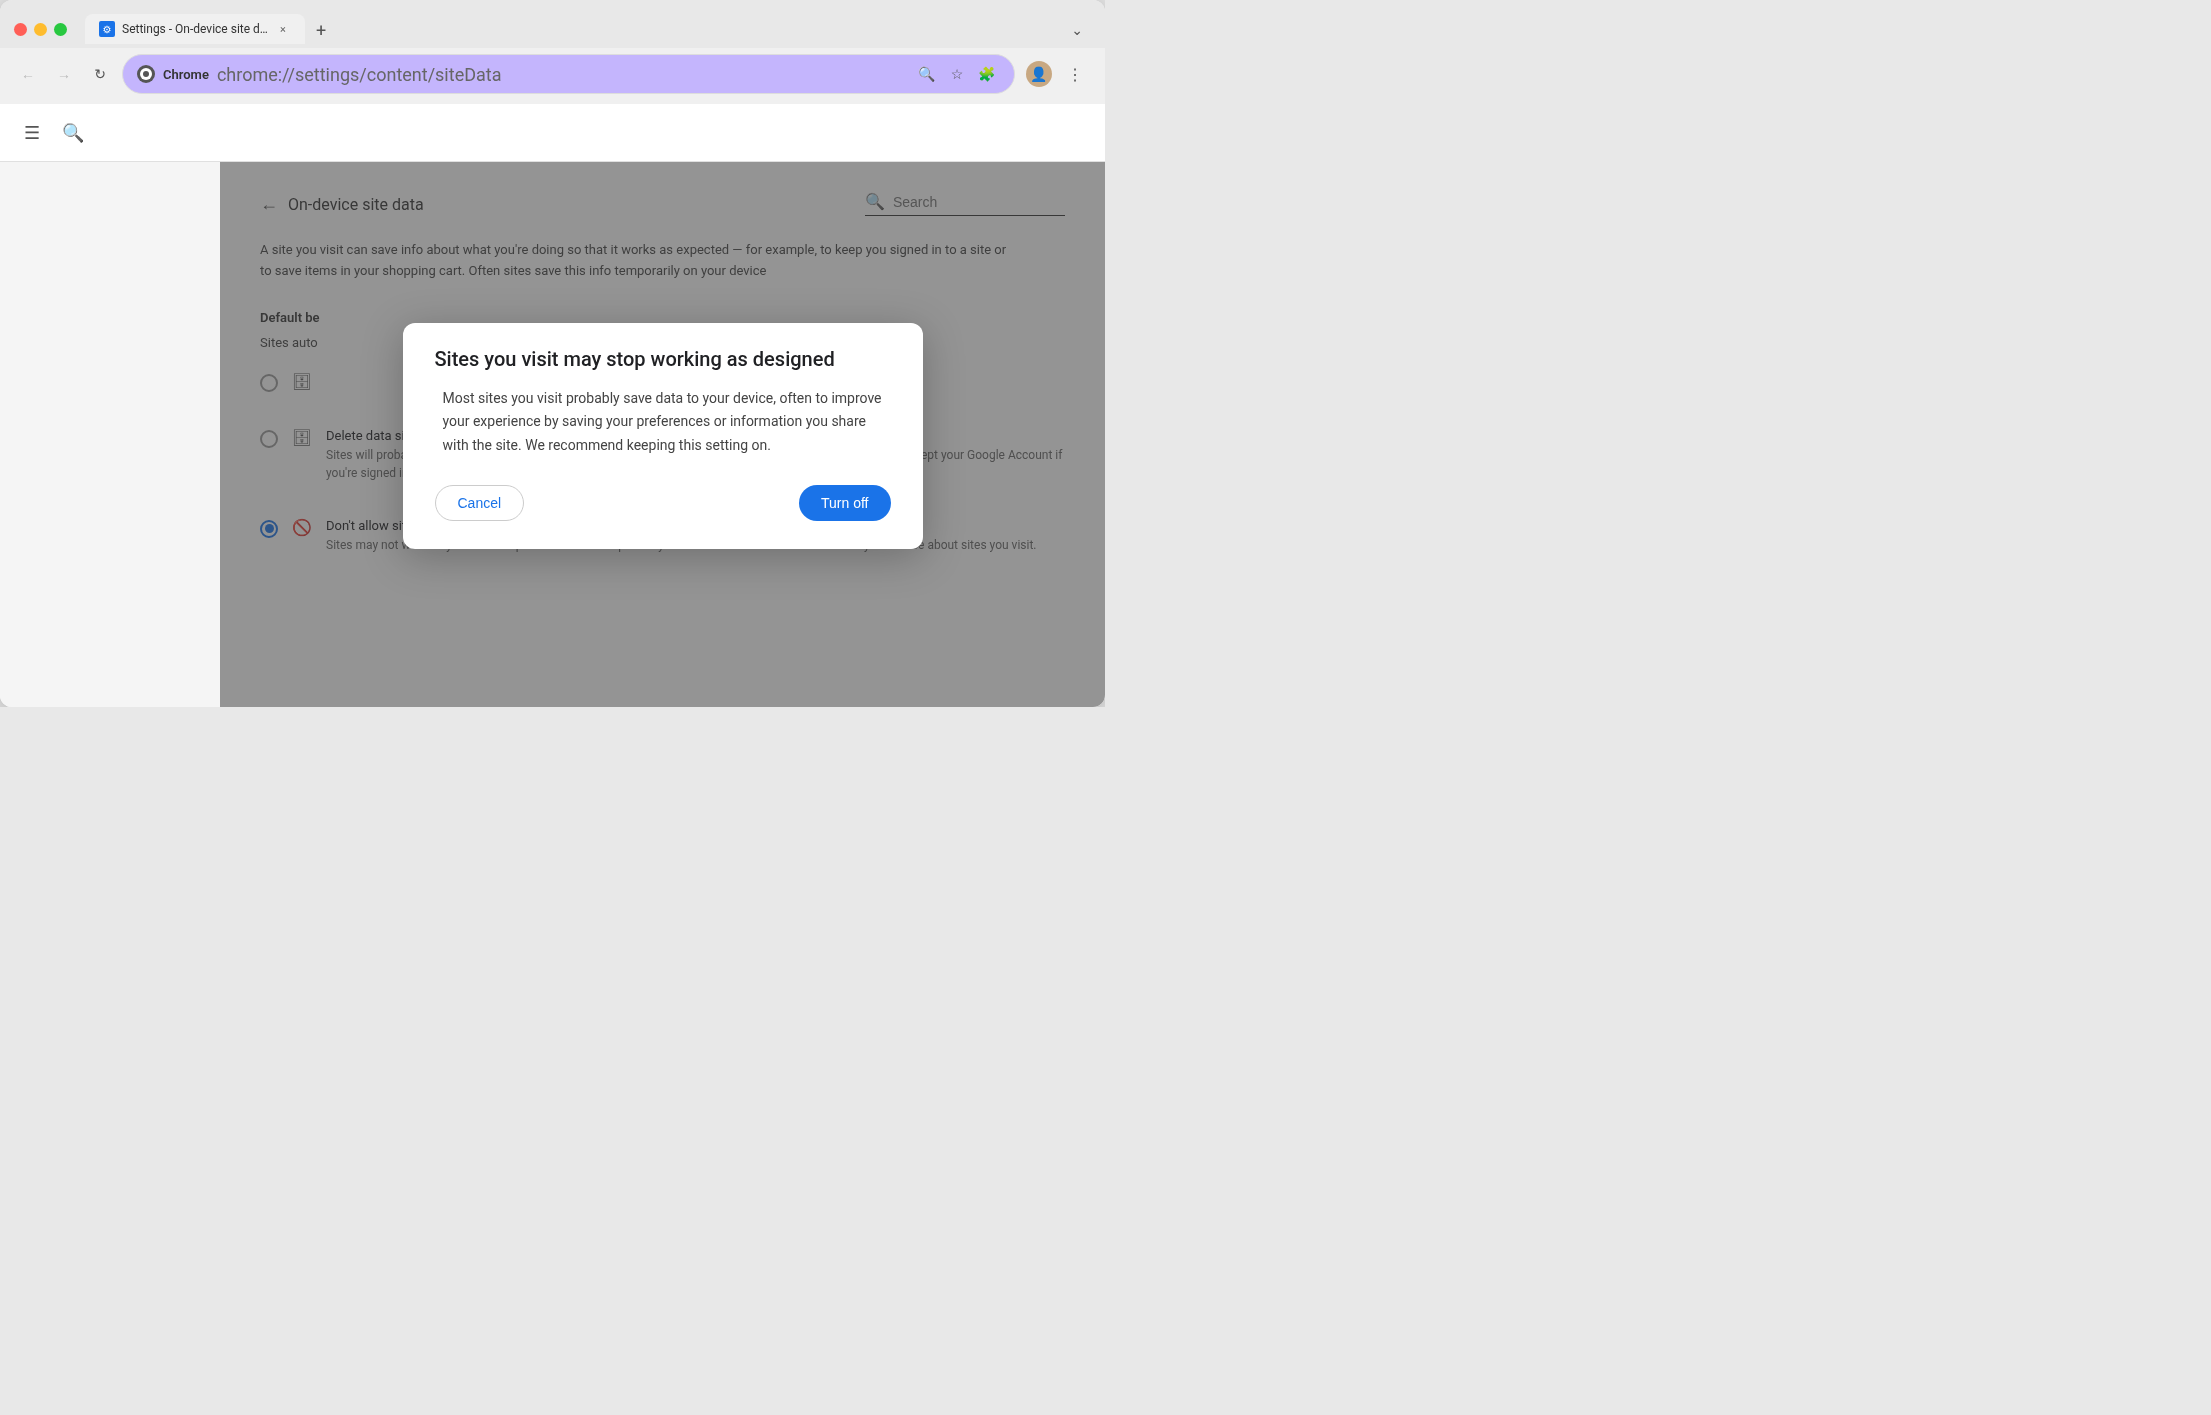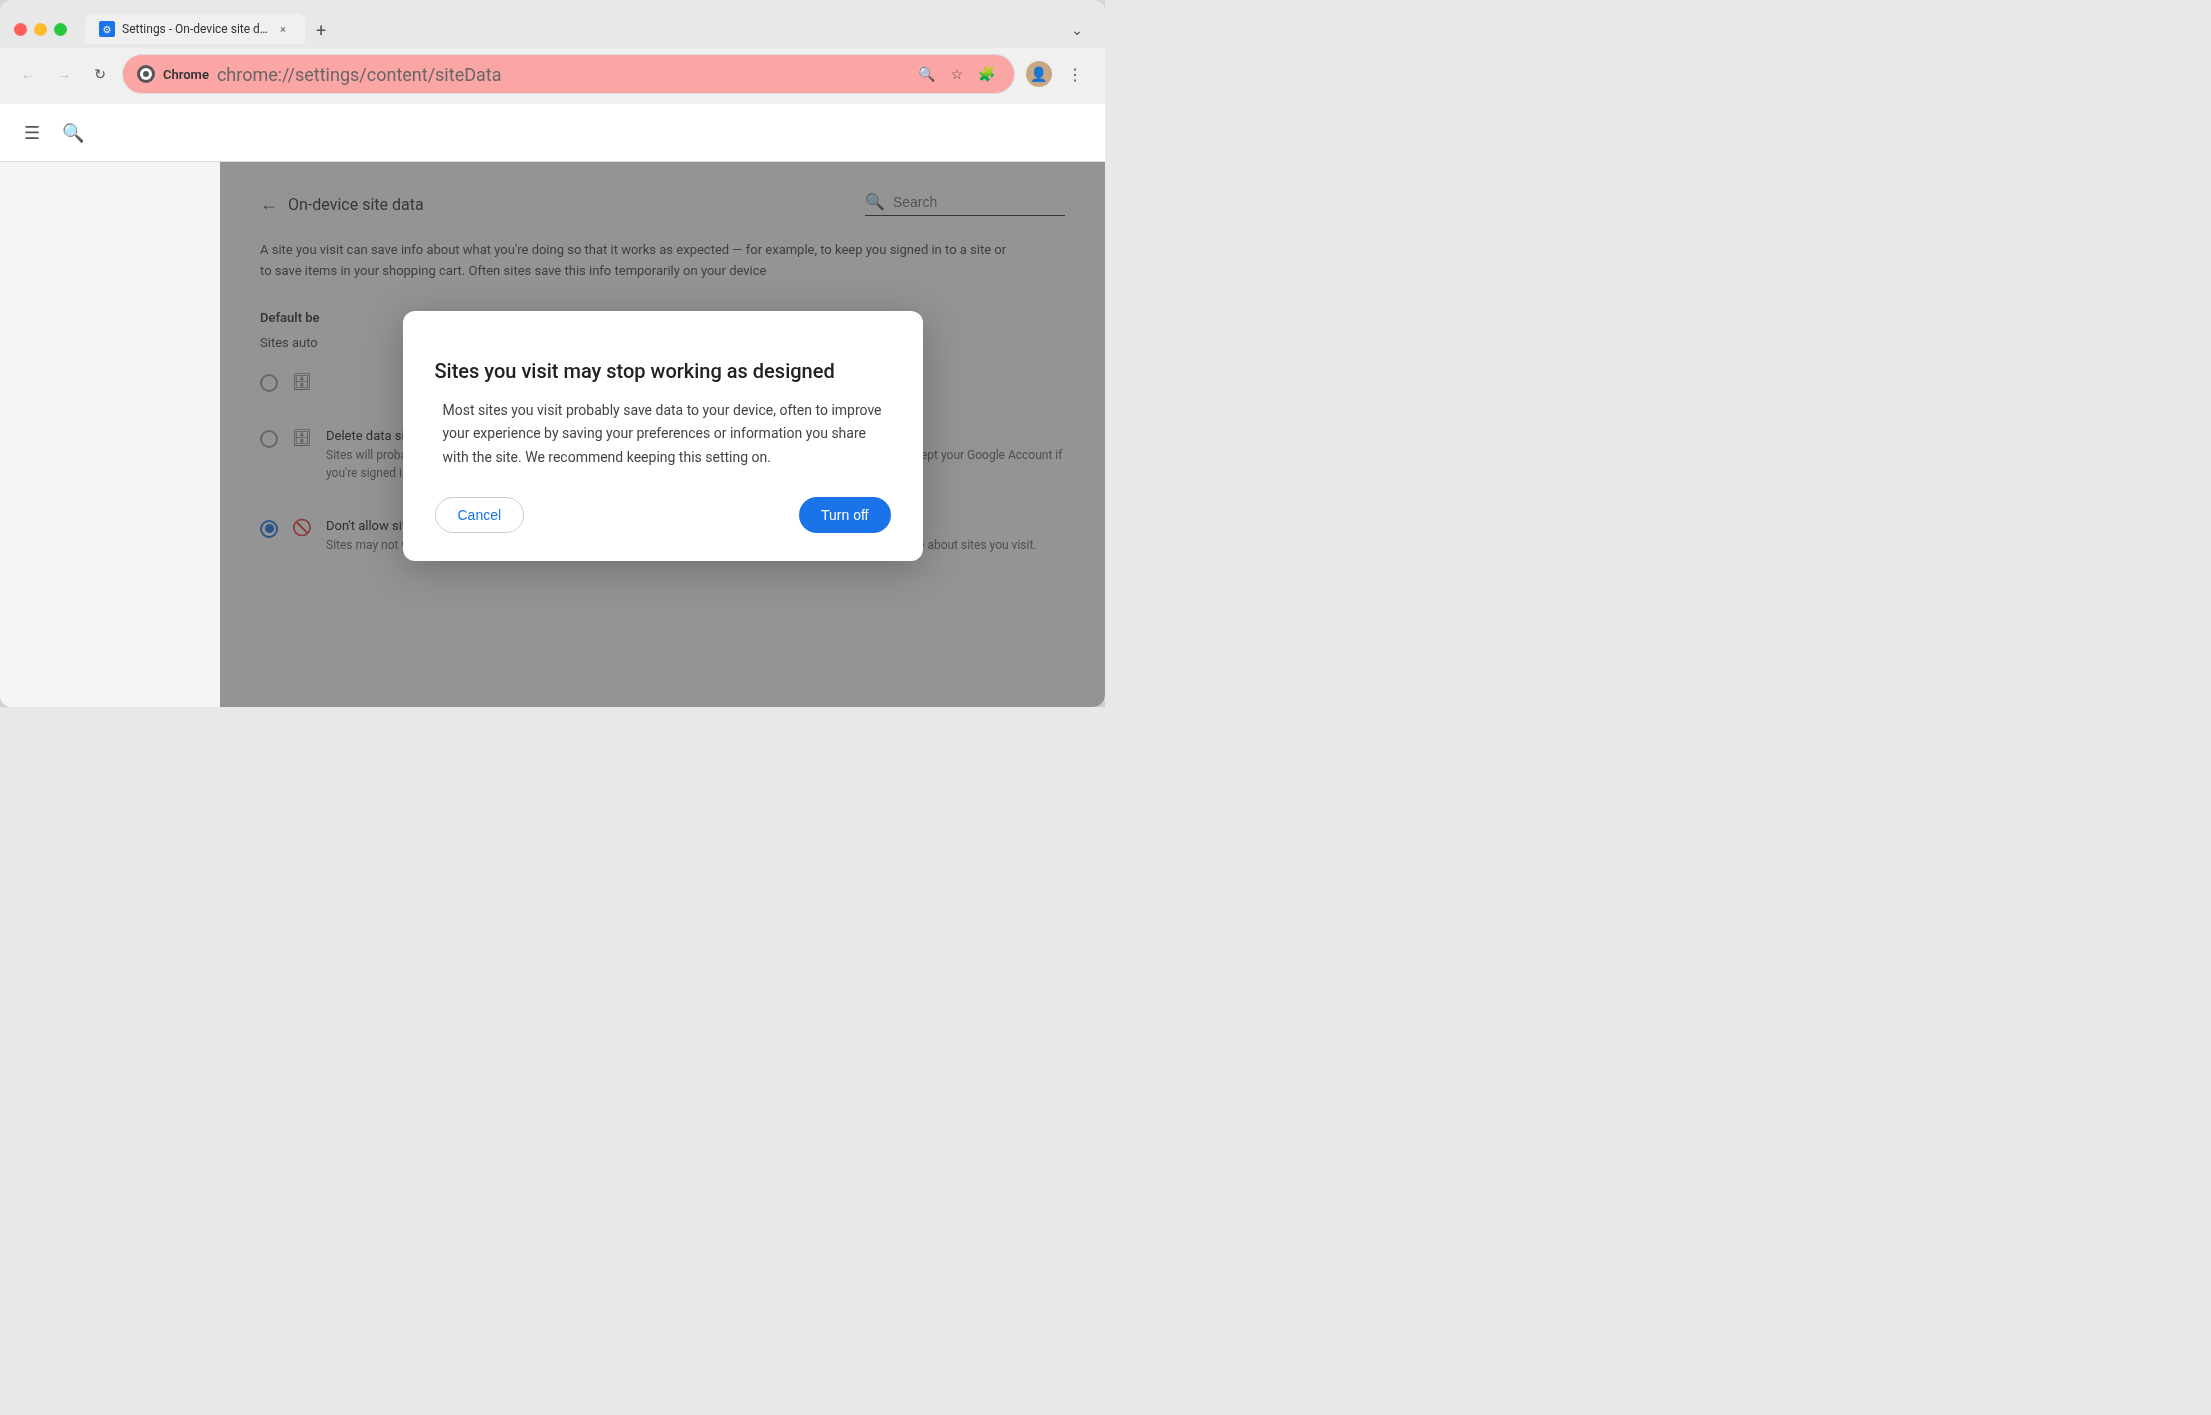--- a/index.html
+++ b/index.html
@@ -134,21 +134,21 @@
       justify-content: center;
       border-radius: 50%;
       cursor: pointer;
       color: #555;
       font-size: 14px;
     }
     .nav-btn.disabled { color: #bbb; cursor: default; }
 
     .url-bar {
       flex: 1;
-      background: #fca5a5;
+      background: #c4b5fd;
       border-radius: 20px;
       padding: 6px 14px;
       display: flex;
       align-items: center;
       gap: 8px;
       font-size: 13px;
       color: #333;
       border: 1px solid #ddd;
     }
     .url-favicon {
@@ -408,21 +408,21 @@
       display: flex;
       align-items: center;
       justify-content: center;
       z-index: 100;
     }
 
     
     .dialog {
       background: white;
       border-radius: 12px;
-      padding: 48px 32px 28px;
+      padding: 24px 32px 28px;
       max-width: 520px;
       width: 90%;
       box-shadow: 0 8px 40px rgba(0,0,0,0.25);
     }
     .dialog-title {
       font-size: 20px;
       font-weight: 500;
       color: #202124;
       margin-bottom: 16px;
     }

